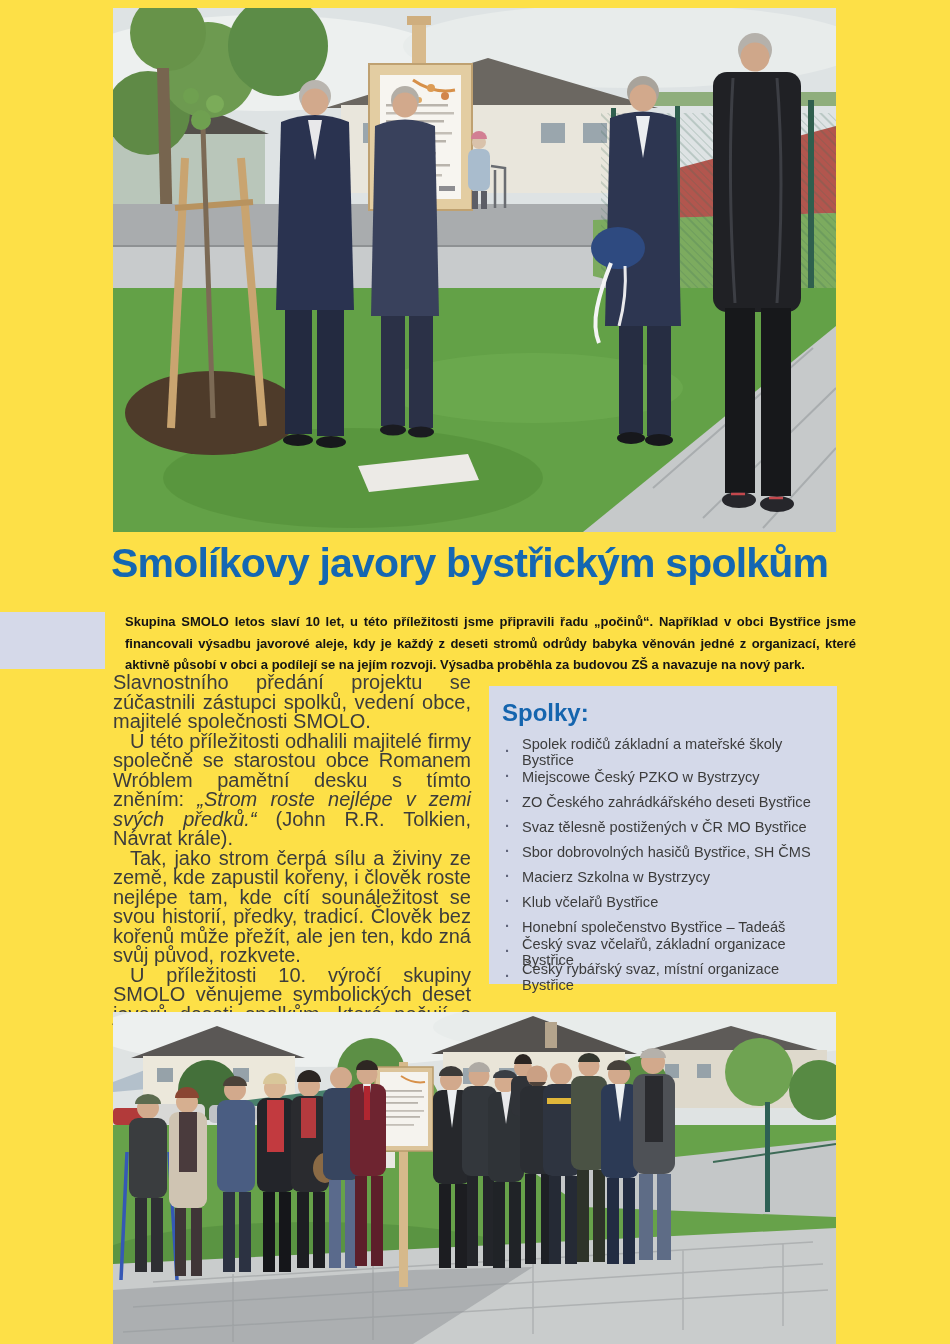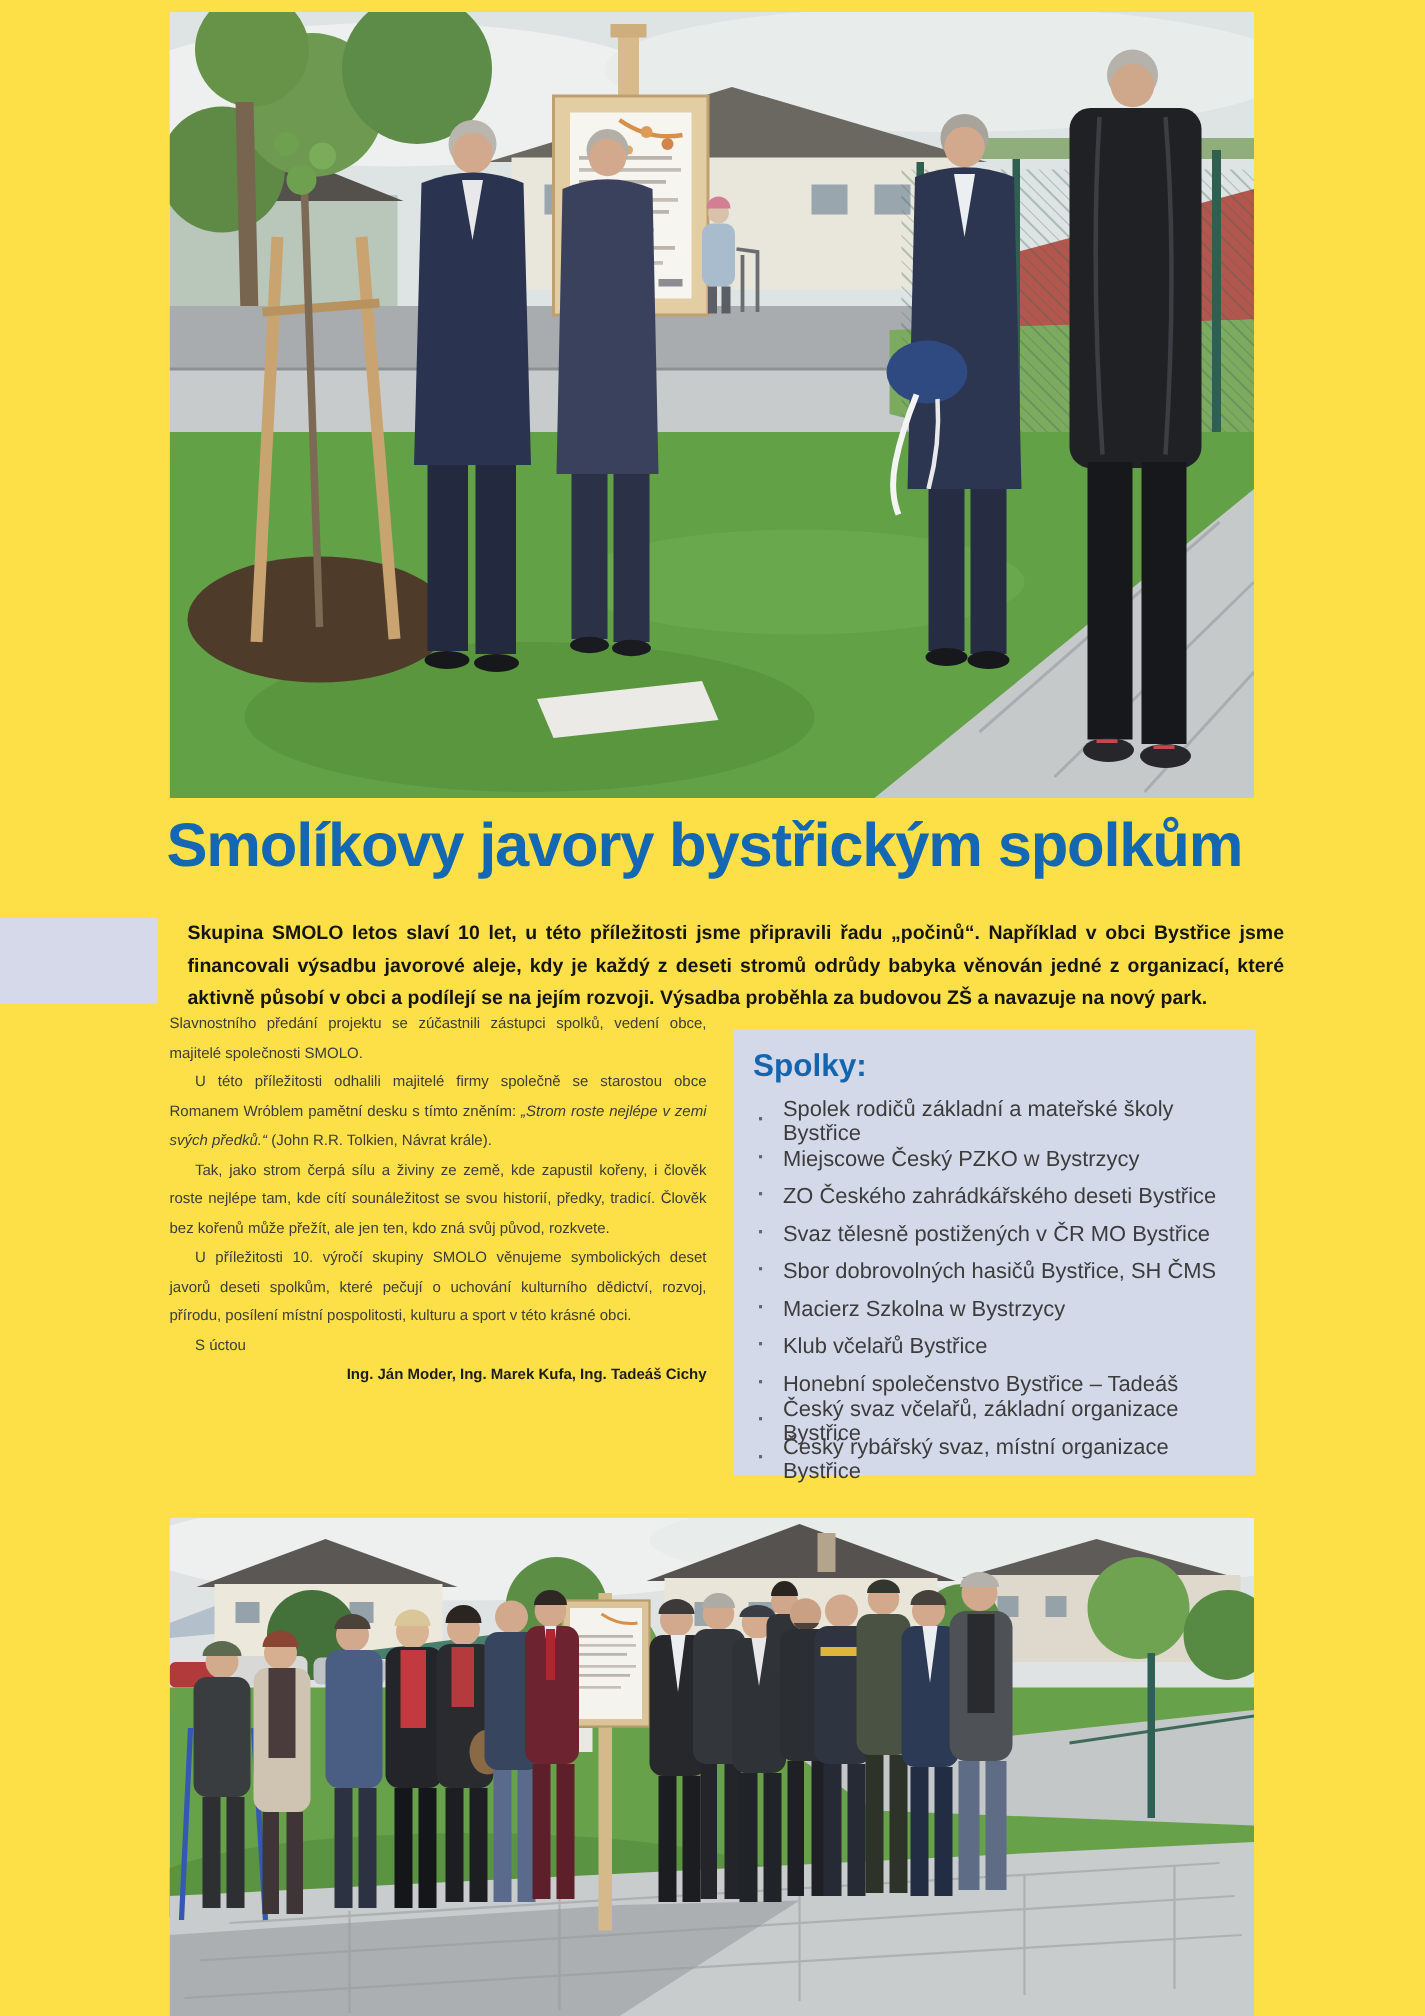--- a/index.html
+++ b/index.html
@@ -21,32 +21,32 @@
     position:absolute; left:0; top:612px; width:105px; height:57px;
     background:#d5d9e9;
   }
   .intro {
     position:absolute; left:113px; top:599px; width:731px; margin:12px;
     font-size:13px; line-height:21.5px; font-weight:bold; color:#141414;
     text-align:justify;
   }
   .body-col {
     position:absolute; left:113px; top:673px; width:358px;
-    font-size:10px; line-height:19.5px; color:#3c3c3c; text-align:justify;
+    font-size:20px; line-height:19.5px; color:#3c3c3c; text-align:justify;
   }
   .body-col p { margin:0; }
   .body-col .ind { text-indent:17px; }
   .quote-italic { font-style:italic; }
   .signature { font-weight:bold; color:#1d1d1d; text-align:right; margin-top:1px; }
 
   .spolky-box {
     position:absolute; left:489px; top:686px; width:348px; height:298px;
     background:#d4d9e9; box-sizing:border-box; padding:13px 8px 0 13px;
   }
-  .spolky-box h2 { margin:0 0 12px 0; font-size:21px; font-weight:bold; color:#1565ae; }
+  .spolky-box h2 { margin:0 0 12px 0; font-size:24px; font-weight:bold; color:#1565ae; }
   .spolky-box ul { list-style:none; margin:0; padding:0; }
   .spolky-box li {
     position:relative; padding-left:20px; font-size:14.6px; color:#3c3c3c;
     height:25px; display:flex; align-items:center;
   }
   .spolky-box li .dot {
     position:absolute; left:3px; top:50%; transform:translateY(-58%);
     color:#60657a; font-weight:bold;
   }
 </style>

